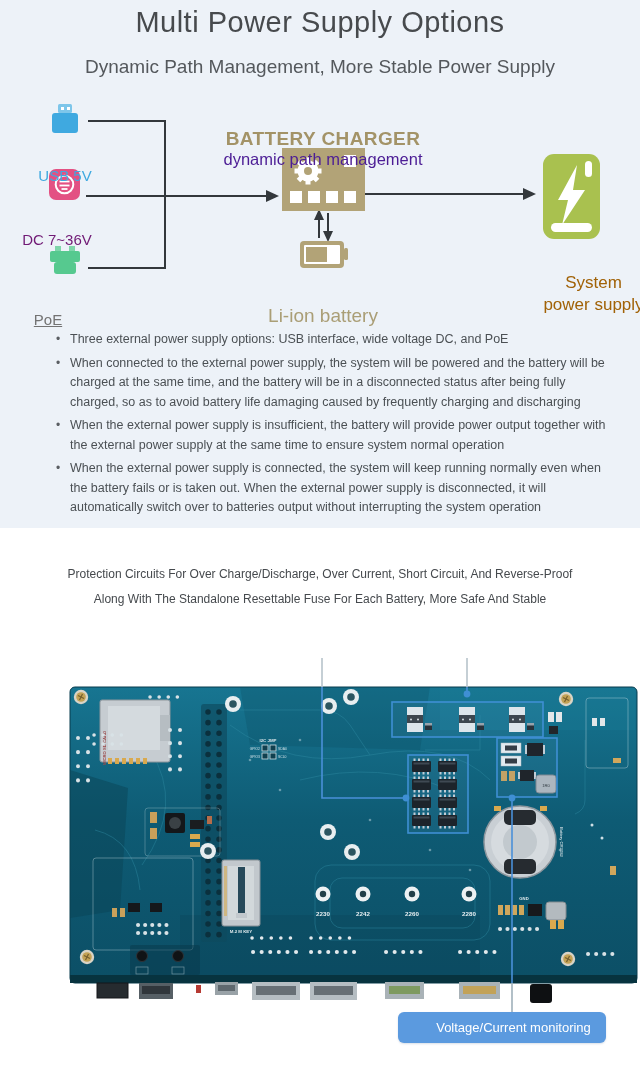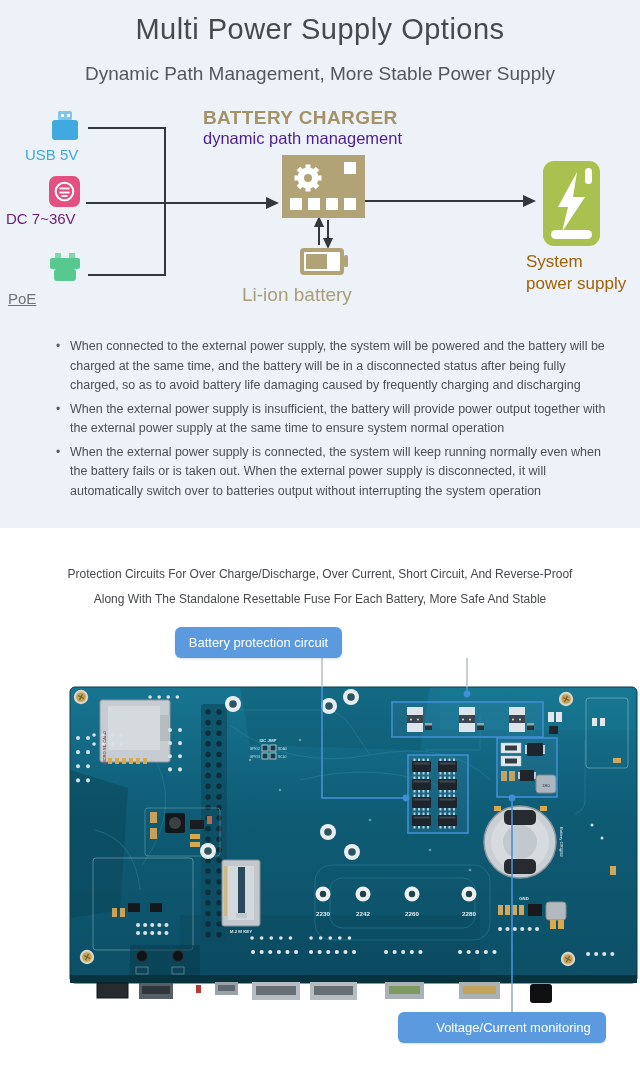--- a/index.html
+++ b/index.html
@@ -1,26 +1,26 @@
 <!DOCTYPE html>
 <html><head>
 <meta charset="utf-8">
 <style>
   html,body{margin:0;padding:0;}
   body{width:640px;height:1081px;overflow:hidden;background:#fff;
        font-family:"Liberation Sans","DejaVu Sans",sans-serif;}
-  .power-section{width:640px;height:528px;background:#edf2f8;box-sizing:border-box;padding-top:13px;}
+  .power-section{width:640px;height:528px;background:#edf2f8;box-sizing:border-box;padding-top:6px;}
   .circuit-section{width:640px;height:553px;background:#ffffff;box-sizing:border-box;padding-top:17px;position:relative;}
   h1,h2{font-weight:400;color:#474a4d;text-align:center;margin:0;}
   h1{font-size:29px;letter-spacing:.5px;}
   h2{font-size:29px;letter-spacing:.3px;}
   .subtitle{margin:17px 0 0 0;text-align:center;font-size:19px;color:#54585c;}
   .diagram{position:relative;width:640px;height:220px;margin-top:13px;}
   .diagram svg{position:absolute;left:0;top:0;}
-  .dlabel{position:absolute;font-size:15px;}
+  .dlabel{position:absolute;text-align:center;font-size:15px;margin-top:28px;}
   .lbl-usb{left:25px;top:48px;width:80px;color:#3fa9e0;}
   .lbl-dc{left:6px;top:112px;width:102px;color:#701a75;}
   .lbl-poe{left:8px;top:192px;width:80px;color:#737373;text-decoration:underline;}
   .lbl-charger-title{left:203px;top:9px;width:240px;font-size:19px;font-weight:700;color:#a39367;letter-spacing:.4px;}
   .lbl-charger-sub{left:203px;top:31px;width:240px;font-size:16.5px;color:#4c1d95;}
   .lbl-liion{left:242px;top:186px;width:162px;font-size:19px;color:#aa9e76;}
   .lbl-sys{left:526px;top:153px;width:135px;font-size:17px;line-height:22px;color:#a16207;}
   .bullets{list-style:none;margin:19px 0 0 55px;padding:0;width:552px;
            font-size:12.5px;line-height:1.56;color:#4b5054;}
   .bullets li{position:relative;padding-left:15px;margin-bottom:4px;}
@@ -120,20 +120,21 @@
     <div class="dlabel lbl-dc">DC 7~36V</div>
     <div class="dlabel lbl-poe">PoE</div>
     <div class="dlabel lbl-liion">Li-ion battery</div>
     <div class="dlabel lbl-sys">
       <div>System</div>
       <div>power supply</div>
     </div>
   </div>
 
   <ul class="bullets">
+    <li>Three external power supply options: USB interface, wide voltage DC, and PoE</li>
     <li>When connected to the external power supply, the system will be powered and the battery will be charged at the same time, and the battery will be in a disconnected status after being fully charged, so as to avoid battery life damaging caused by frequently charging and discharging</li>
     <li>When the external power supply is insufficient, the battery will provide power output together with the external power supply at the same time to ensure system normal operation</li>
     <li>When the external power supply is connected, the system will keep running normally even when the battery fails or is taken out. When the external power supply is disconnected, it will automatically switch over to batteries output without interrupting the system operation</li>
   </ul>
 </div>
 
 <div class="circuit-section">
   <p class="desc">
     <span>Protection Circuits For Over Charge/Discharge, Over Current, Short Circuit, And Reverse-Proof</span><br>
     <span>Along With The Standalone Resettable Fuse For Each Battery, More Safe And Stable</span>
@@ -453,16 +454,15 @@
         <path d="M467 38 V67" stroke="#b7c3cb" stroke-width="1.6"></path>
         <path d="M467 67 V71" stroke="#4a90d9" stroke-width="1.6"></path>
         <path d="M512 181 V363" stroke="#4a90d9" stroke-width="1.6"></path>
         <path d="M512 363 V392" stroke="#9fb0ba" stroke-width="1.6"></path>
         <circle cx="406" cy="178" r="3.4" fill="#3f8fd4"></circle>
         <circle cx="467" cy="74" r="3.4" fill="#3f8fd4"></circle>
         <circle cx="512" cy="178" r="3.4" fill="#3f8fd4"></circle>
       </g>
     </svg>
 
-    <div class="callout co-protection">Battery protection circuit</div>
     <div class="callout co-monitoring">Voltage/Current monitoring</div>
   </div>
 </div>
 
 </body></html>

